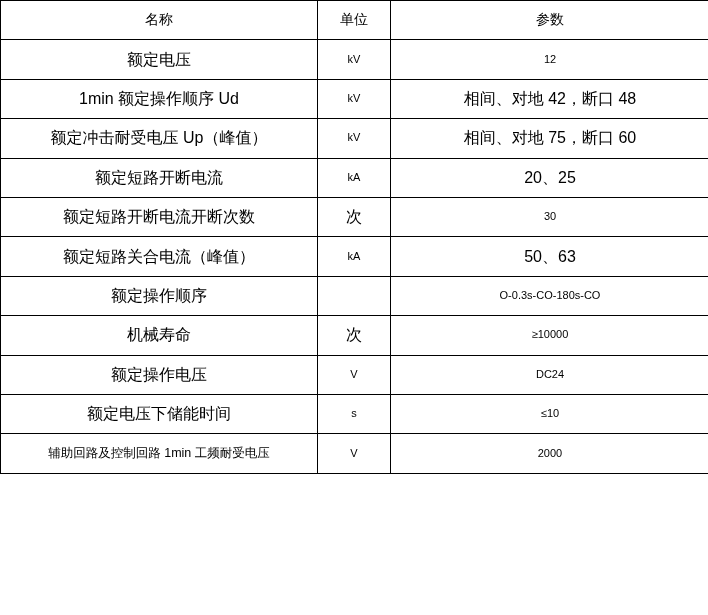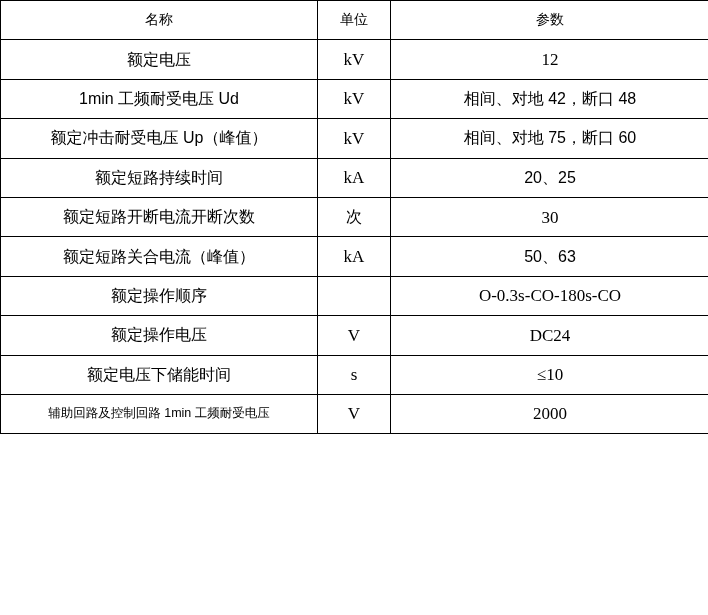--- a/index.html
+++ b/index.html
@@ -32,22 +32,22 @@
   .col-name { width: 316px; }
   .col-unit { width: 72px; }
   .col-param { width: 318px; }
 
   .spec-table tr.header-row td {
     font-size: 14px;
     font-weight: normal;
     border-radius: 9px;
   }
   td.mono {
-    font-family: Liberation Serif, serif;
-    font-size: 17px;
+    font-family: Liberation Sans, sans-serif;
+    font-size: 11px;
     letter-spacing: 0px;
     text-align: center;
   }
   td.small {
     font-size: 12.5px;
   }
 </style>
 </head>
 <body>
 
@@ -58,48 +58,53 @@
       <td class="col-unit">单位</td>
       <td class="col-param">参数</td>
     </tr>
 
     <tr>
       <td class="col-name">额定电压</td>
       <td class="col-unit mono">kV</td>
       <td class="col-param mono">12</td>
     </tr>
     <tr>
-      <td class="col-name">1min 工频耐受电压 Ud</td>
+      <td class="col-name">1min 额定操作顺序 Ud</td>
       <td class="col-unit mono">kV</td>
       <td class="col-param">相间、对地 42，断口 48</td>
     </tr>
     <tr>
       <td class="col-name">额定冲击耐受电压 Up（峰值）</td>
       <td class="col-unit mono">kV</td>
       <td class="col-param">相间、对地 75，断口 60</td>
     </tr>
     <tr>
-      <td class="col-name">额定短路持续时间</td>
+      <td class="col-name">额定短路开断电流</td>
       <td class="col-unit mono">kA</td>
       <td class="col-param">20、25</td>
     </tr>
     <tr>
       <td class="col-name">额定短路开断电流开断次数</td>
       <td class="col-unit">次</td>
       <td class="col-param mono">30</td>
     </tr>
     <tr>
       <td class="col-name">额定短路关合电流（峰值）</td>
       <td class="col-unit mono">kA</td>
       <td class="col-param">50、63</td>
     </tr>
     <tr>
       <td class="col-name">额定操作顺序</td>
       <td class="col-unit mono"></td>
       <td class="col-param mono">O-0.3s-CO-180s-CO</td>
+    </tr>
+    <tr>
+      <td class="col-name">机械寿命</td>
+      <td class="col-unit">次</td>
+      <td class="col-param mono">≥10000</td>
     </tr>
     <tr>
       <td class="col-name">额定操作电压</td>
       <td class="col-unit mono">V</td>
       <td class="col-param mono">DC24</td>
     </tr>
     <tr>
       <td class="col-name">额定电压下储能时间</td>
       <td class="col-unit mono">s</td>
       <td class="col-param mono">≤10</td>

